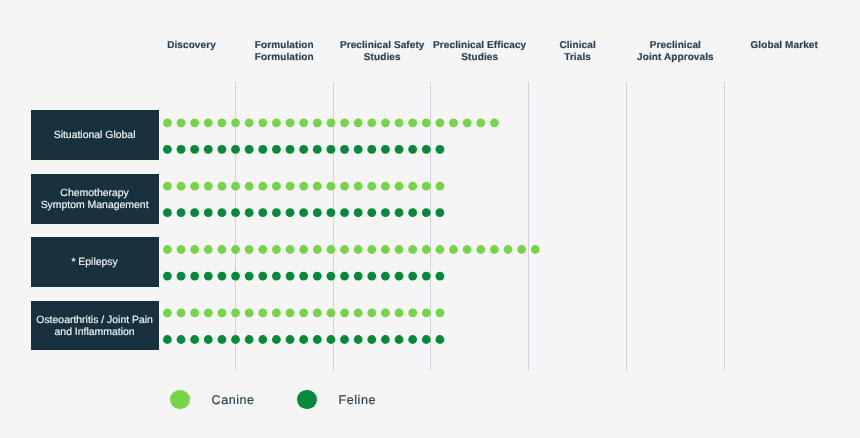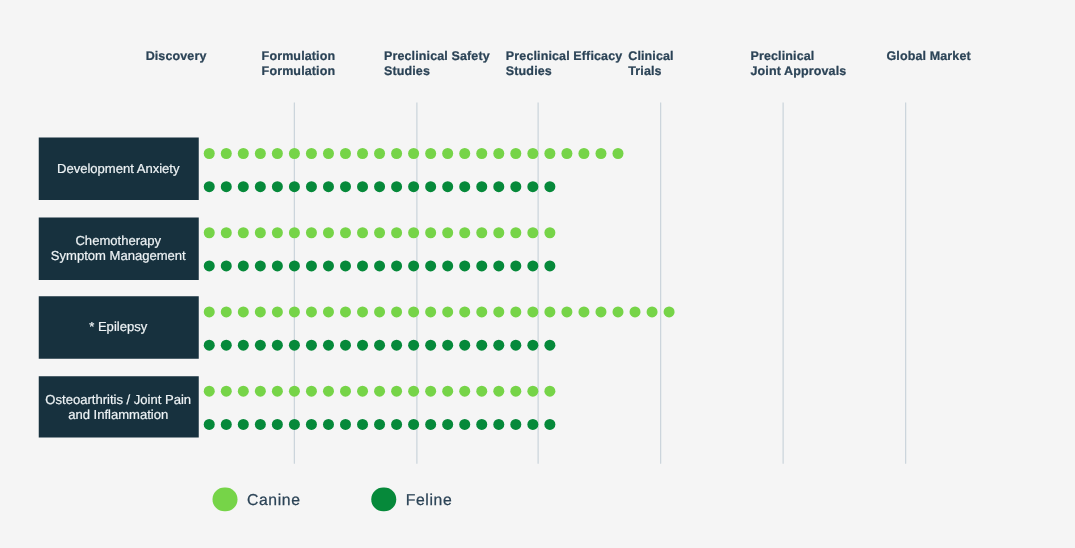--- a/index.html
+++ b/index.html
@@ -18,21 +18,21 @@
   .gridline.g1{left:234.9px;}
   .gridline.g2{left:332.5px;}
   .gridline.g3{left:430.1px;}
   .gridline.g4{left:527.8px;}
   .gridline.g5{left:625.7px;}
   .gridline.g6{left:723.5px;}
 
   
   .colhead{
     position:absolute;top:39.7px;width:150px;
-    text-align:left;font-weight:700;font-size:10px;line-height:12px;
+    text-align:center;font-weight:700;font-size:10px;line-height:12px;
     color:#2b4356;letter-spacing:.1px;-webkit-text-stroke:0.18px #2b4356;
   }
   .colhead.c1{left:116.5px;}
   .colhead.c2{left:209.3px;}
   .colhead.c3{left:307.2px;}
   .colhead.c4{left:404.7px;}
   .colhead.c5{left:502.6px;}
   .colhead.c6{left:600.4px;}
   .colhead.c7{left:709.2px;}
 
@@ -56,21 +56,21 @@
   .dot.feline{fill:#06893a;}
 
   
   .legend{position:absolute;left:0;top:389.9px;width:860px;height:20px;}
   .legend-item{position:absolute;top:0;display:flex;align-items:center;}
   .legend-item.li1{left:170px;}
   .legend-item.li2{left:297px;}
   .legend-swatch{border-radius:50%;width:19.6px;height:19.6px;flex:0 0 auto;}
   .legend-swatch.canine{background:#76d448;}
   .legend-swatch.feline{background:#06893a;}
-  .legend-label{margin-left:8px;font-size:12.6px;letter-spacing:.5px;color:#2b4356;white-space:nowrap;-webkit-text-stroke:0.2px #2b4356;}
+  .legend-label{margin-left:22px;font-size:12.6px;letter-spacing:.5px;color:#2b4356;white-space:nowrap;-webkit-text-stroke:0.2px #2b4356;}
 </style>
 </head>
 <body>
 
 <div id="stage">
 
   <div class="gridline g1"></div>
   <div class="gridline g2"></div>
   <div class="gridline g3"></div>
   <div class="gridline g4"></div>
@@ -99,21 +99,21 @@
   <div class="colhead c6">
     <div>Preclinical</div>
     <div>Joint Approvals</div>
   </div>
   <div class="colhead c7">
     <div>Global Market</div>
   </div>
 
   <div class="rowbox r1">
     <div class="rowlabel">
-      <div>Development Anxiety</div>
+      <div>Situational Global</div>
     </div>
   </div>
   <div class="rowbox r2">
     <div class="rowlabel">
       <div>Chemotherapy</div>
       <div>Symptom Management</div>
     </div>
   </div>
   <div class="rowbox r3">
     <div class="rowlabel">

